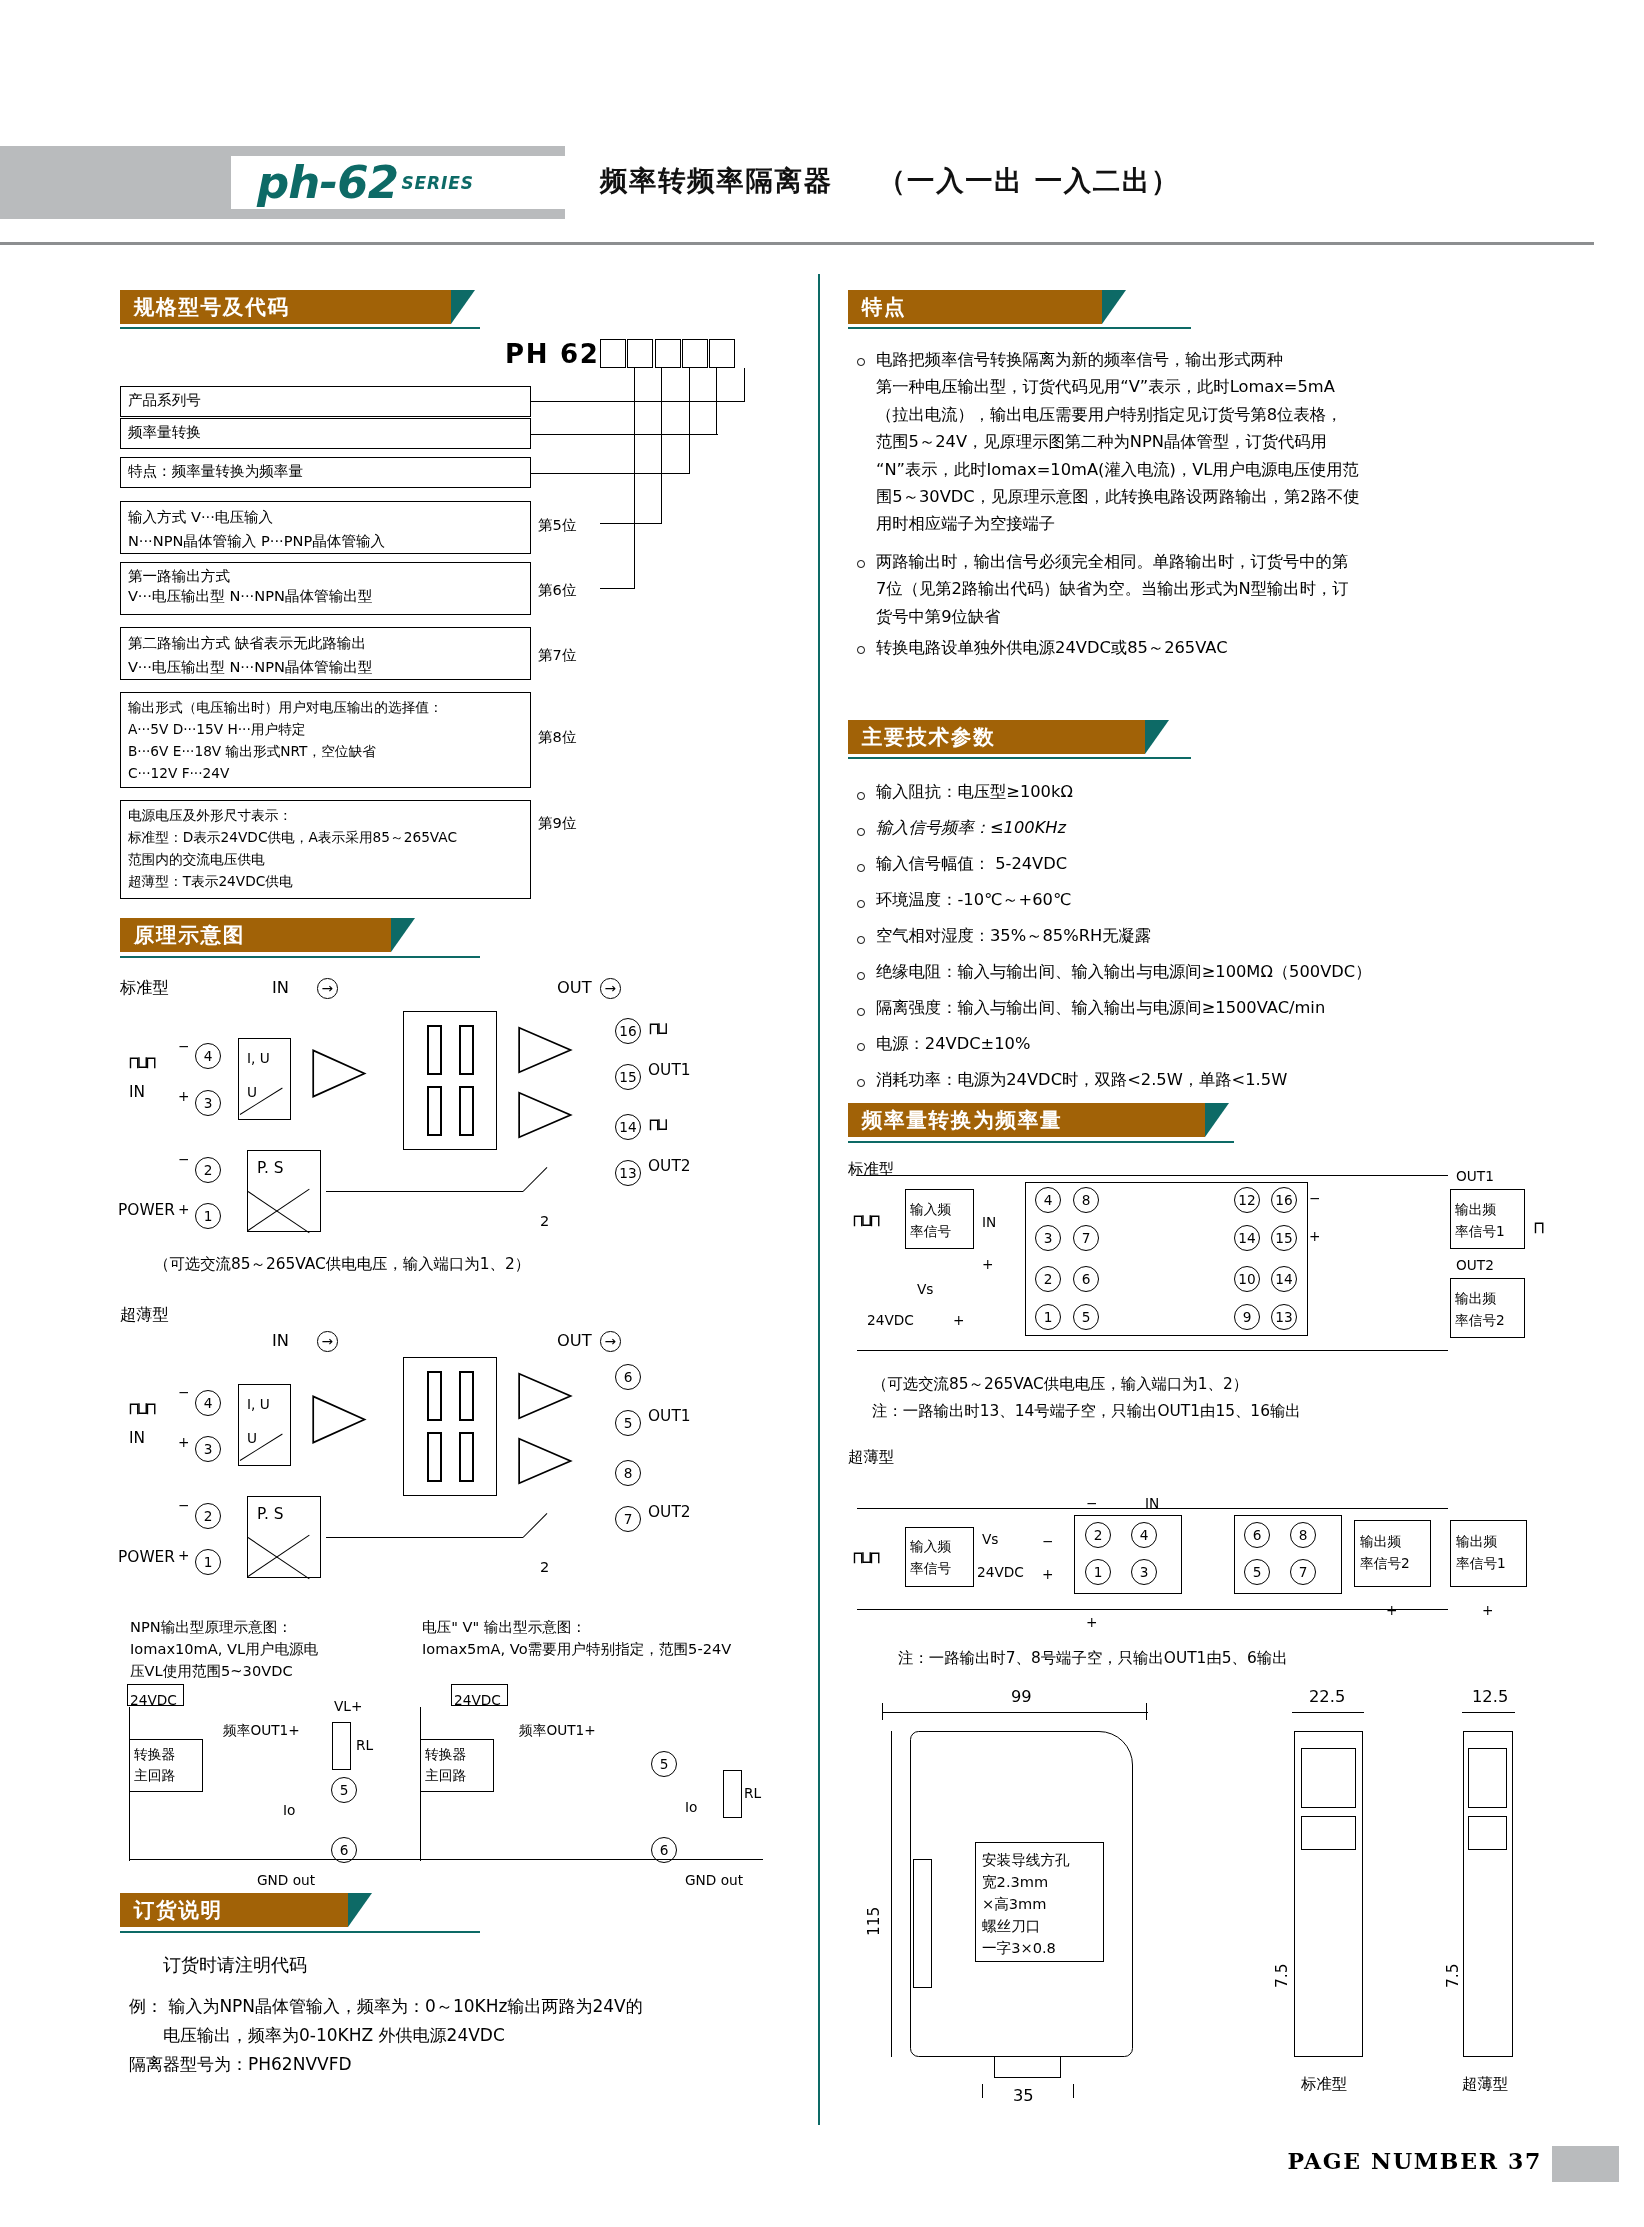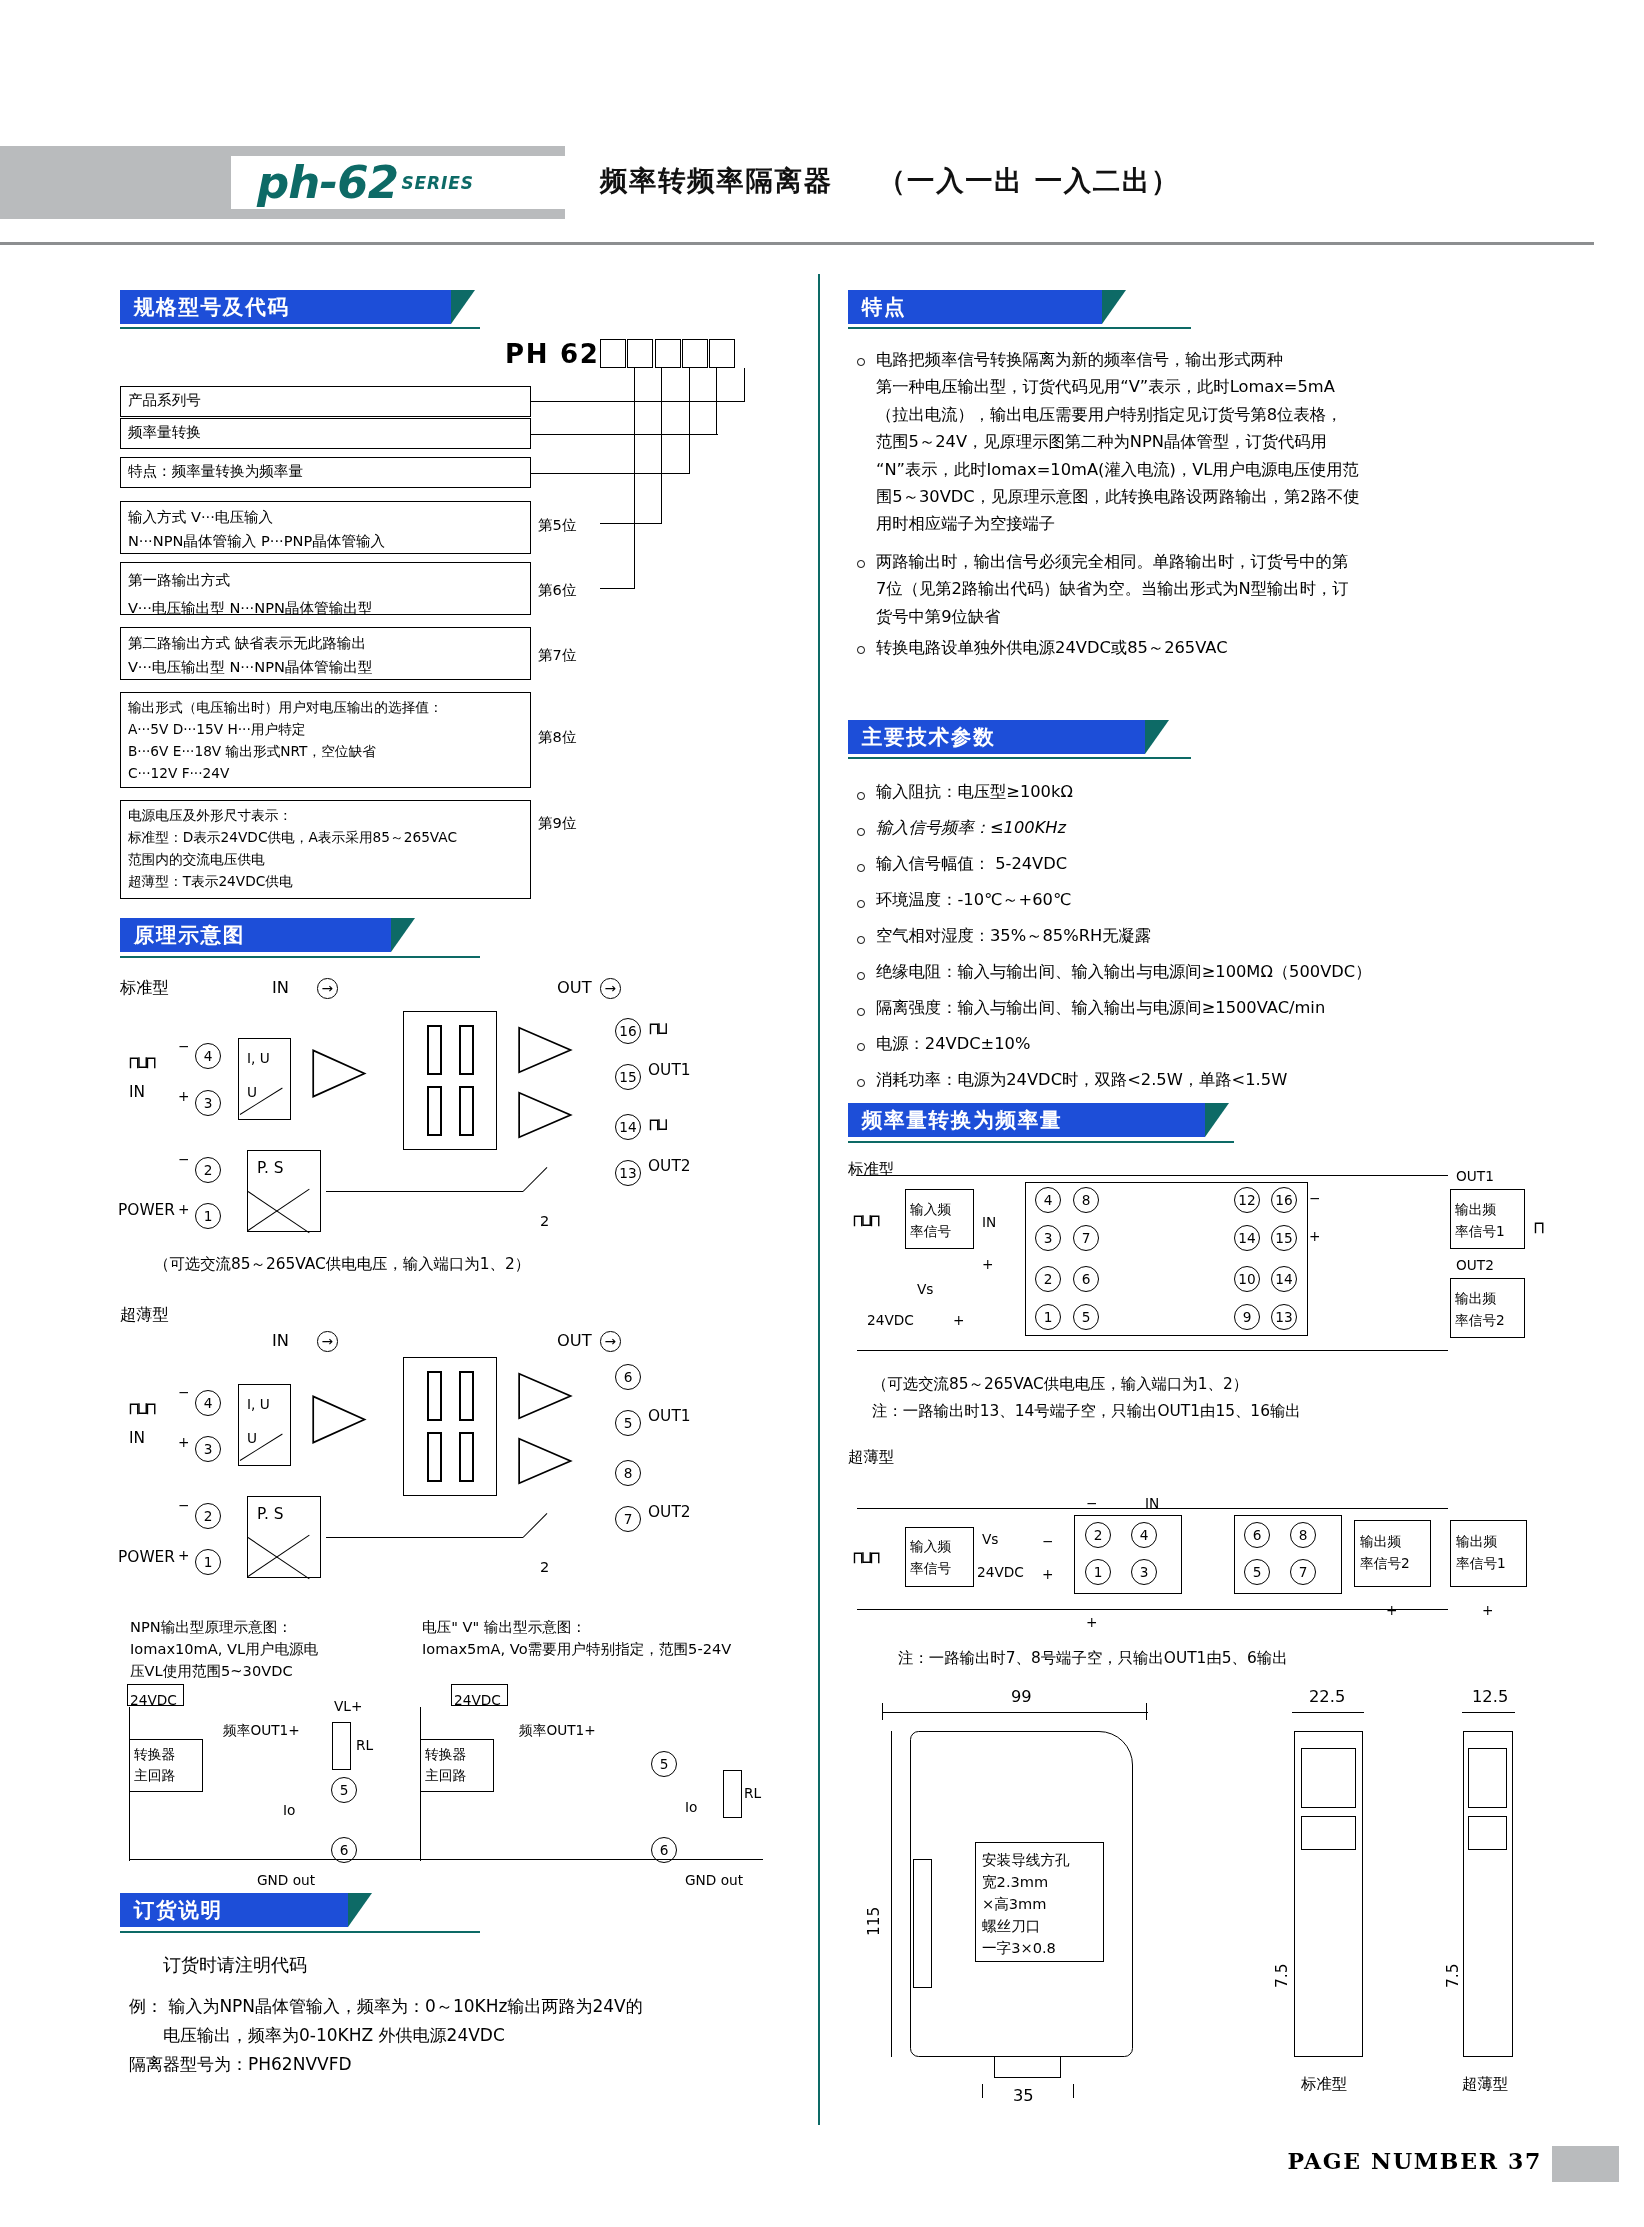--- a/index.html
+++ b/index.html
@@ -16,21 +16,21 @@
   
   .hdr-bar{position:absolute;left:0;top:146px;width:565px;height:73px;background:#b9bbbd;}
   .hdr-logo-box{position:absolute;left:231px;top:156px;width:334px;height:53px;background:#ffffff;display:flex;align-items:center;}
   .hdr-logo{font-family:"DejaVu Sans","Liberation Sans",sans-serif;font-style:italic;font-weight:bold;font-size:45px;color:#0d6a66;letter-spacing:-0.9px;padding-left:26px;}
   .hdr-logo-sm{font-size:17px;font-style:italic;font-weight:bold;color:#0d6a66;letter-spacing:0.9px;padding-left:3.4px;}
   .hdr-title{position:absolute;left:600px;top:163px;font-size:27.4px;font-weight:bold;color:#111;letter-spacing:1.7px;}
   .hdr-title .sub{margin-left:34px;}
   .hdr-rule{position:absolute;left:0;top:242px;width:1594px;height:2.6px;background:#8c8e90;}
 
   
-  .banner{position:absolute;height:34px;background:#1d4ed8;color:#fff;font-size:20.6px;font-weight:bold;
+  .banner{position:absolute;height:34px;background:#a16207;color:#fff;font-size:20.6px;font-weight:bold;
           display:flex;align-items:center;padding-left:13.7px;letter-spacing:1.7px;}
   .banner:after{content:"";position:absolute;right:-24px;top:0;border-left:24px solid #0d6a66;
           border-top:0 solid transparent;border-bottom:34px solid transparent;}
   .banner-line{position:absolute;height:1.7px;background:#0d6a66;}
 
   
   .txt{position:absolute;font-size:16.3px;line-height:26px;color:#000;}
   .bx{position:absolute;border:1.3px solid #000;box-sizing:border-box;}
   .lbl{position:absolute;font-size:15.4px;line-height:22px;}
   .bullet{position:absolute;font-size:16.3px;line-height:27.4px;}
@@ -83,21 +83,21 @@
   <div class="bx" style="left:709px;top:339px;width:26px;height:29px;"></div>
 
   <div class="codebox" style="left:120px;top:386px;width:411px;height:31px;white-space:pre-line;">产品系列号</div>
   <div class="codebox" style="left:120px;top:418px;width:411px;height:31px;white-space:pre-line;">频率量转换</div>
   <div class="codebox" style="left:120px;top:457px;width:411px;height:31px;white-space:pre-line;">特点：频率量转换为频率量</div>
 
   <div class="codebox" style="left:120px;top:501px;width:411px;height:53px;white-space:pre-line;line-height:24px;">输入方式                        V···电压输入
 N···NPN晶体管输入      P···PNP晶体管输入</div>
   <div class="posnum" style="left:538px;top:516px;">第5位</div>
 
-  <div class="codebox" style="left:120px;top:562px;width:411px;height:53px;white-space:pre-line;line-height:28px;">第一路输出方式
+  <div class="codebox" style="left:120px;top:562px;width:411px;height:53px;white-space:pre-line;line-height:20px;">第一路输出方式
 V···电压输出型        N···NPN晶体管输出型</div>
   <div class="posnum" style="left:538px;top:581px;">第6位</div>
 
   <div class="codebox" style="left:120px;top:627px;width:411px;height:53px;white-space:pre-line;line-height:24px;">第二路输出方式        缺省表示无此路输出
 V···电压输出型        N···NPN晶体管输出型</div>
   <div class="posnum" style="left:538px;top:646px;">第7位</div>
 
   <div class="codebox" style="left:120px;top:692px;width:411px;height:96px;white-space:pre-line;line-height:22px;font-size:13.7px;">输出形式（电压输出时）用户对电压输出的选择值：
 A···5V      D···15V      H···用户特定
 B···6V      E···18V      输出形式NRT，空位缺省

